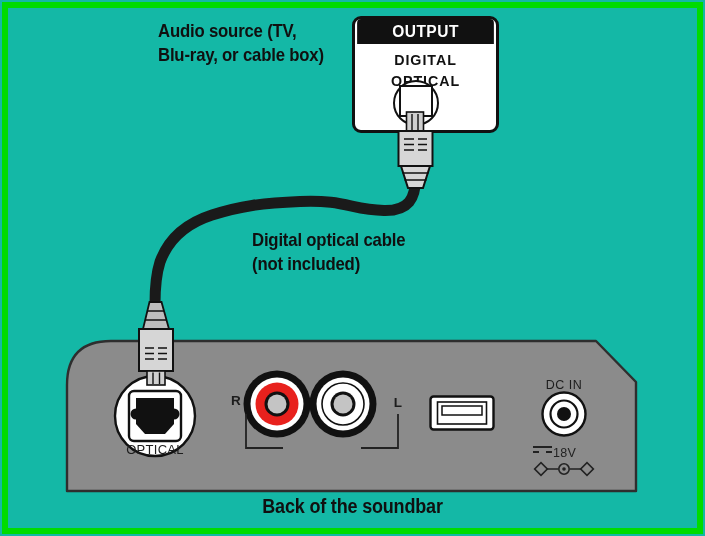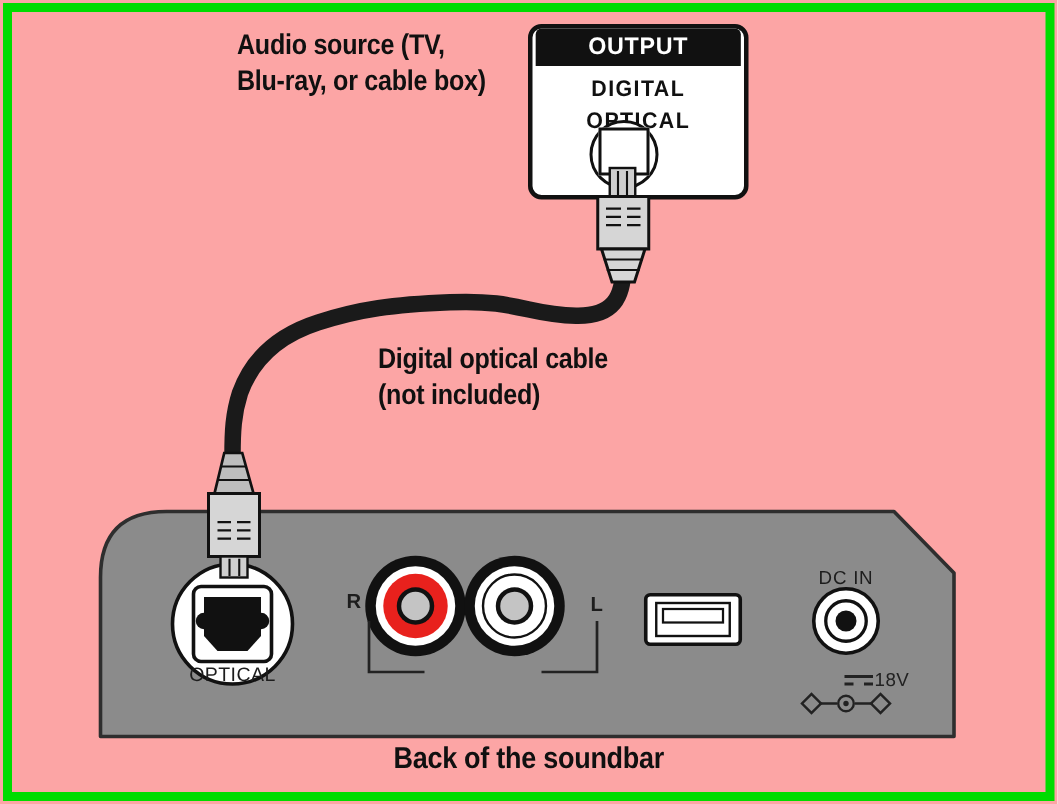--- a/index.html
+++ b/index.html
@@ -1,17 +1,17 @@
 <!DOCTYPE html>
 <html style="--border_green: #00dc00; --panel_gray: #8b8b8b; --rca_red: #e8211d; --cable_black: #1a1a1a; --connector_gray: #d6d6d6;"><head>
 <meta charset="utf-8">
 <style>
   html,body{margin:0;padding:0;background:#fff;}
   .page{
-    position:relative;width:705px;height:536px;background:#fca5a5;overflow:hidden;
+    position:relative;width:705px;height:536px;background:#14b8a6;overflow:hidden;
     font-family:"Liberation Sans",sans-serif;color:#111;
   }
   .frame{position:absolute;inset:2px;border:6px solid var(--border_green,#00dc00);z-index:3;pointer-events:none;}
   .txt{position:absolute;z-index:2;}
   .caption-style{
     font-weight:700;font-size:19px;line-height:24px;color:#101010;
     transform:scaleX(.88);transform-origin:left top;letter-spacing:-.2px;
   }
   .audio-label{left:158px;top:19px;}
   .cable-label{left:252px;top:228px;}
@@ -41,21 +41,21 @@
   
   .lbl{position:absolute;z-index:2;font-size:13px;line-height:14.5px;color:#1d1d1d;
     text-align:center;letter-spacing:.3px;}
   .lbl-bold{font-weight:700;font-size:13.5px;}
   .src1{left:95px;top:443px;width:120px;}
   .src2{left:262px;top:441px;width:120px;}
   .src3{left:402px;top:445px;width:120px;}
   .rlab{left:228px;top:394px;width:16px;}
   .llab{left:390px;top:396px;width:16px;}
   .dcin{left:534px;top:378px;width:60px;font-size:12.5px;letter-spacing:.5px;}
-  .dcvolt{left:563px;top:446px;display:flex;align-items:center;font-size:12.5px;color:#222;letter-spacing:.3px;}
+  .dcvolt{left:533px;top:446px;display:flex;align-items:flex-start;font-size:12.5px;color:#222;letter-spacing:.3px;}
   .dcsym{display:inline-block;width:19px;height:7px;border-top:2.6px solid #222;border-bottom:2.6px dashed #222;
     box-sizing:border-box;margin-right:1px;}
 </style>
 </head>
 <body>
 
 <div class="page">
 
   <div class="txt caption-style audio-label">
     <div>Audio source (TV,</div>

